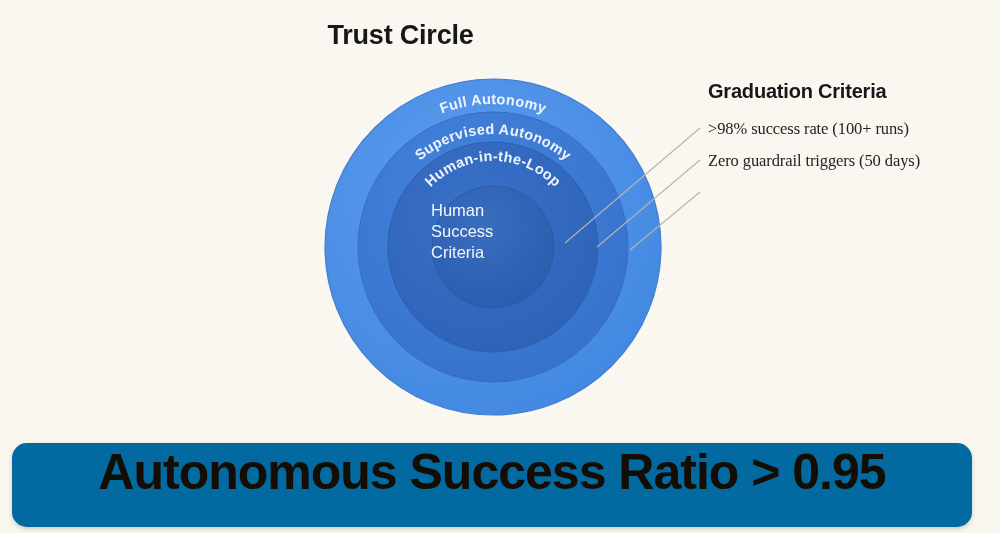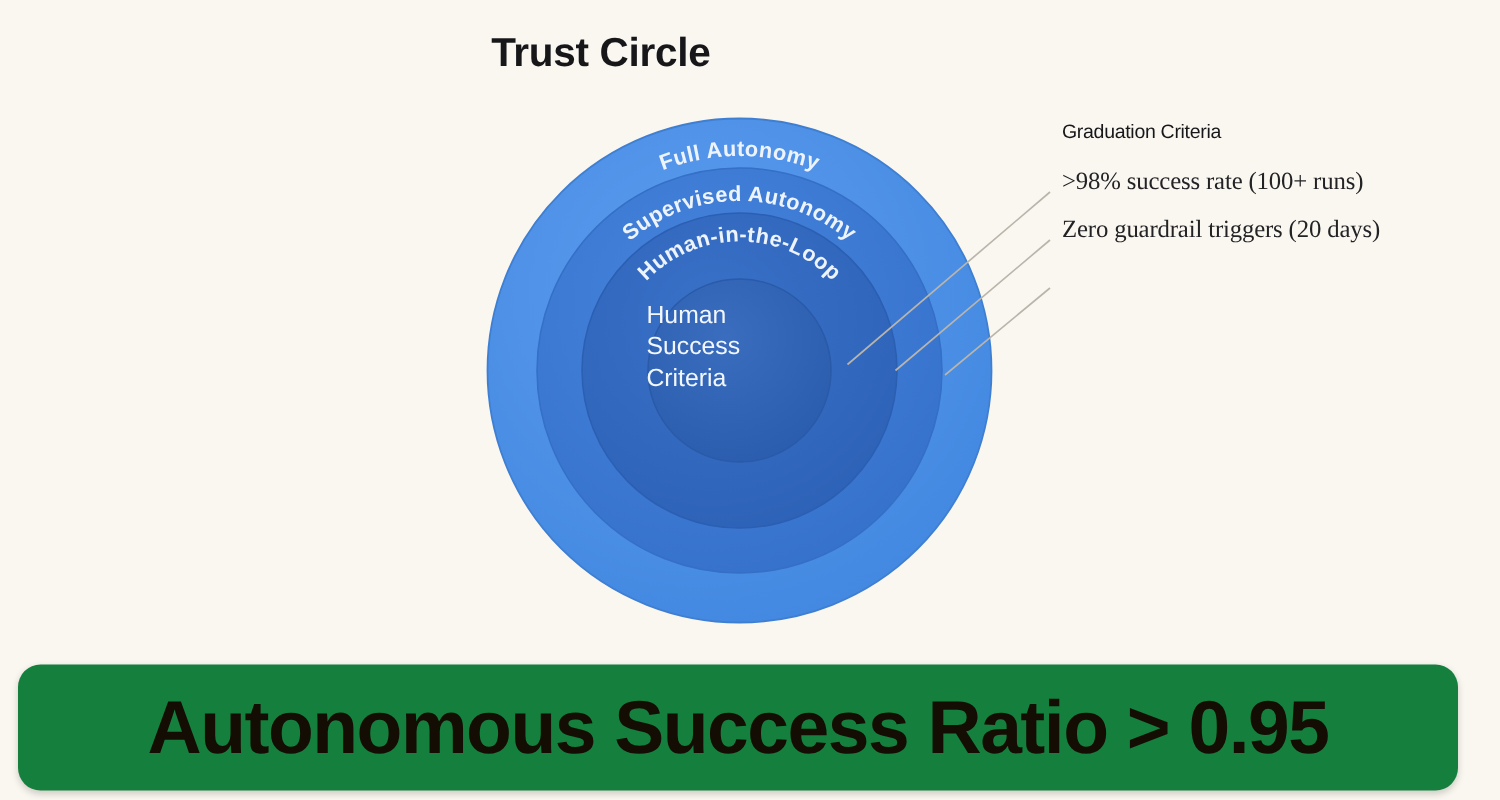--- a/index.html
+++ b/index.html
@@ -76,22 +76,22 @@
   }
 
   
   .criteria {
     position: absolute;
     left: 708px;
     top: 80px;
     width: 286px;
   }
   .criteria-title {
-    font-size: 13px;
-    font-weight: normal;
+    font-size: 20px;
+    font-weight: bold;
     color: #17171a;
     margin-bottom: 16px;
     letter-spacing: -0.2px;
   }
   .criteria-item {
     font-size: 16.5px;
     color: #232326;
     margin-bottom: 12px;
     white-space: nowrap;
     letter-spacing: -0.1px;
@@ -99,25 +99,25 @@
   }
   .criteria-item:last-child { margin-bottom: 0; }
 
   
   .banner {
     position: absolute;
     left: 12px;
     top: 443px;
     width: 960px;
     height: 84px;
-    background: #15803d;
+    background: #0369a1;
     border-radius: 15px;
     box-shadow: 0 2px 5px rgba(0,0,0,0.18);
     display: flex;
-    align-items: center;
+    align-items: flex-start;
     justify-content: center;
     box-sizing: border-box;
   }
   .banner-text {
     font-size: 50px;
     font-weight: bold;
     color: #140d03;
     letter-spacing: -1px;
     white-space: nowrap;
   }
@@ -179,20 +179,20 @@
 
   <svg class="leaders" viewBox="0 0 1000 533" xmlns="http://www.w3.org/2000/svg" aria-hidden="true">
     <line x1="565" y1="243" x2="700" y2="128" stroke="#b9b5ab" stroke-width="1.1"></line>
     <line x1="597" y1="247" x2="700" y2="160" stroke="#b9b5ab" stroke-width="1.1"></line>
     <line x1="630" y1="250" x2="700" y2="192" stroke="#b9b5ab" stroke-width="1.1"></line>
   </svg>
 
   <div class="criteria">
     <div class="criteria-title">Graduation Criteria</div>
     <div class="criteria-item">&gt;98% success rate (100+ runs)</div>
-    <div class="criteria-item">Zero guardrail triggers (20 days)</div>
+    <div class="criteria-item">Zero guardrail triggers (50 days)</div>
   </div>
 
   <div class="banner">
     <div class="banner-text">Autonomous Success Ratio &gt; 0.95</div>
   </div>
 
 </div>
 
 </body></html>

